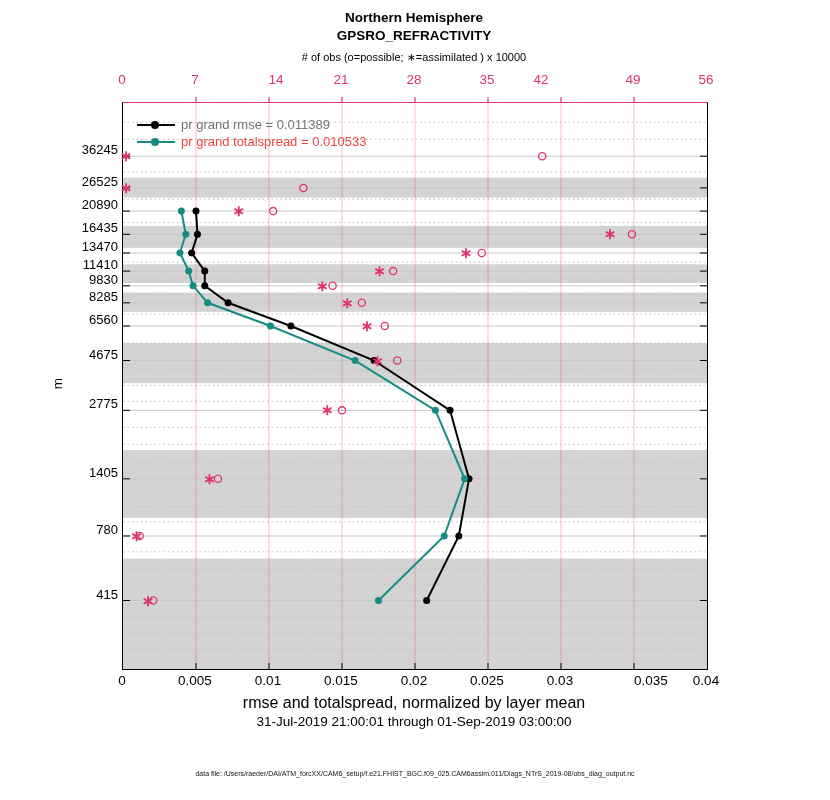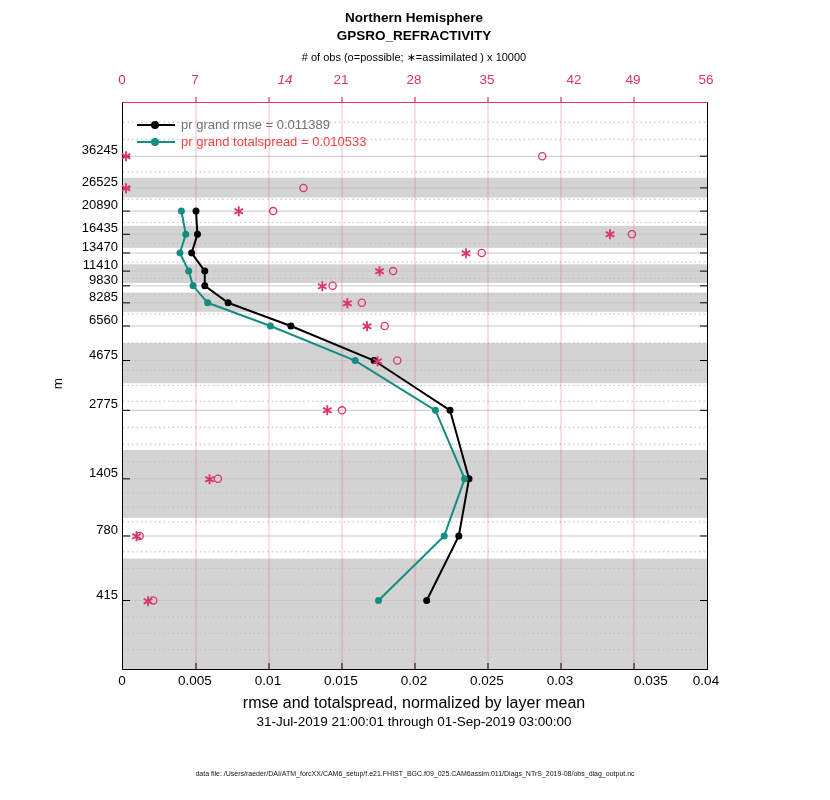--- a/index.html
+++ b/index.html
@@ -34,25 +34,25 @@
 
 <div id="fig" style="--mag: #dc3568;">
 
   <div class="ttl" style="top:28px">GPSRO_REFRACTIVITY</div>
   <div class="ttl" style="top:10px">Northern Hemisphere</div>
   <div id="obs-label" style="top:51px"># of obs (o=possible; ∗=assimilated ) x 10000</div>
 
   <div id="top-ticks" class="tickrow" style="top:72px">
       <span style="left: 0px;">0</span>
       <span style="left: 73px;">7</span>
-      <span style="left: 163px; font-style: italic;">14</span>
+      <span style="left: 154px;">14</span>
       <span style="left: 219px;">21</span>
       <span style="left: 292px;">28</span>
       <span style="left: 365px;">35</span>
-      <span style="left: 452px; text-align: center;">42</span>
+      <span style="left: 419px; text-align: center;">42</span>
       <span style="left: 511px;">49</span>
       <span style="left: 584px;">56</span>
     </div>
 
   <div id="y-ticks">
       <span style="top: 46.204px;">36245</span>
       <span style="top: 77.9px;">26525</span>
       <span style="top: 101.106px;">20890</span>
       <span style="top: 124.312px; text-align: right;">16435</span>
       <span style="top: 142.99px;">13470</span>

